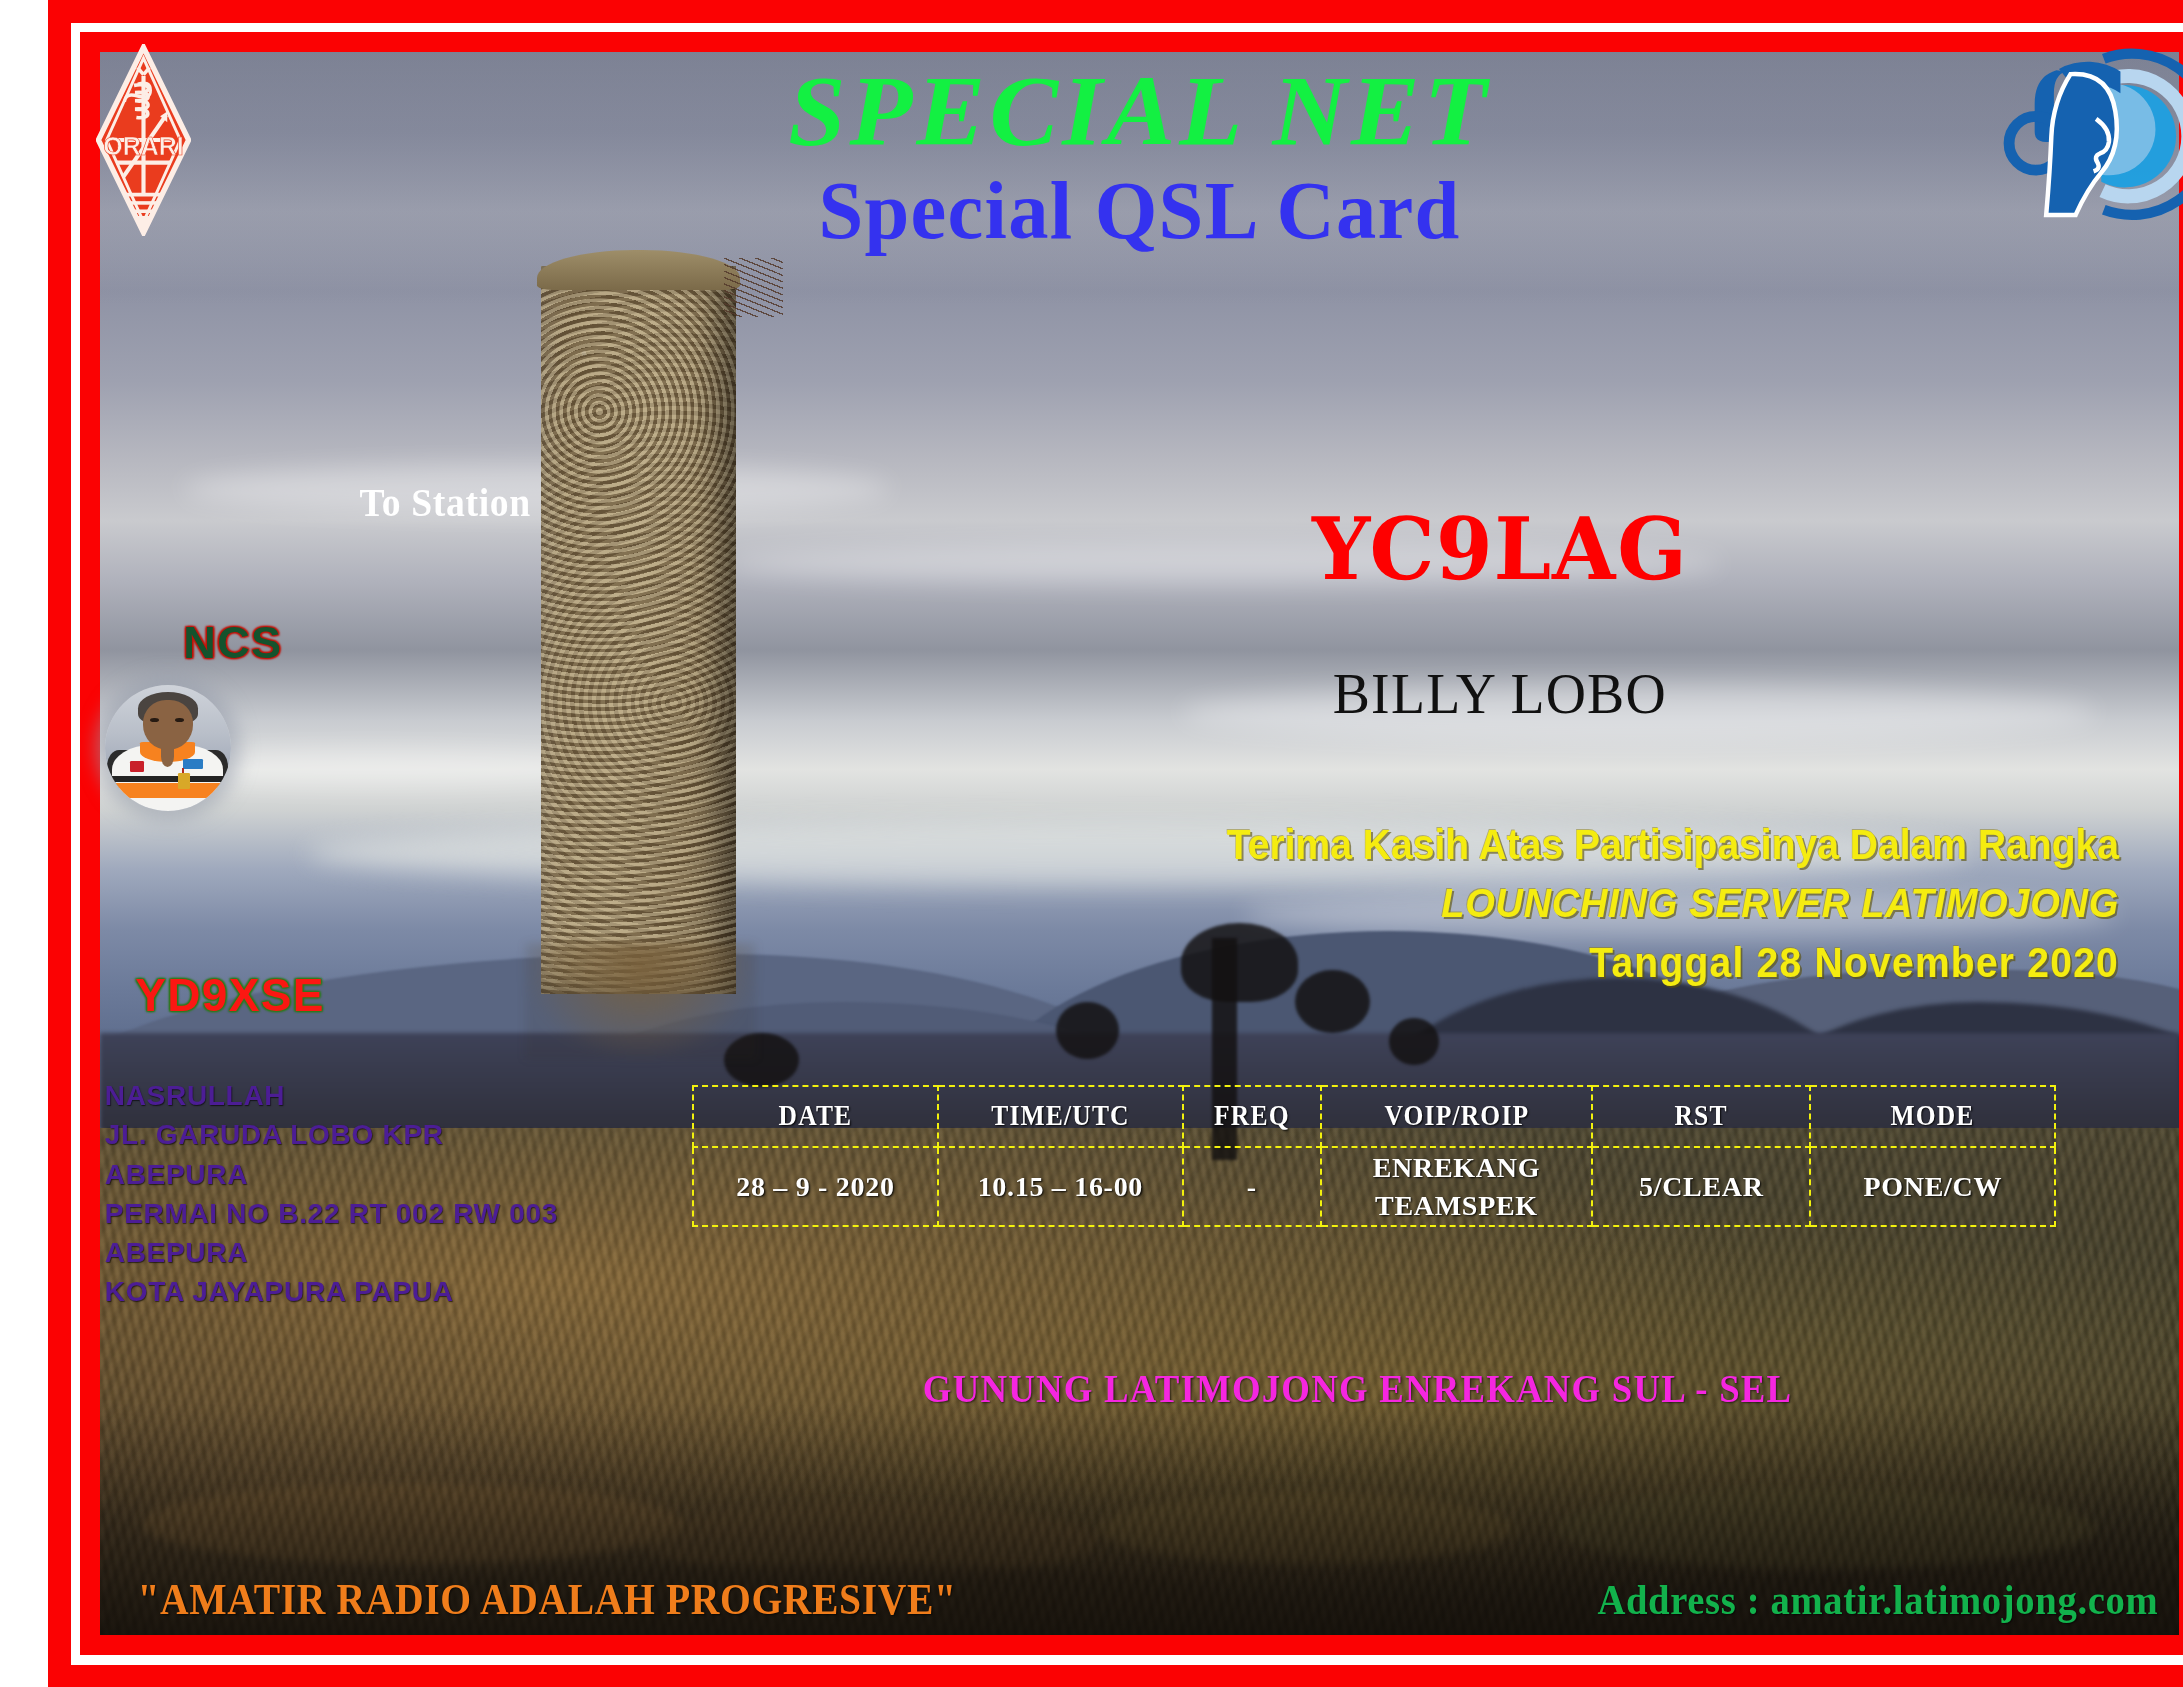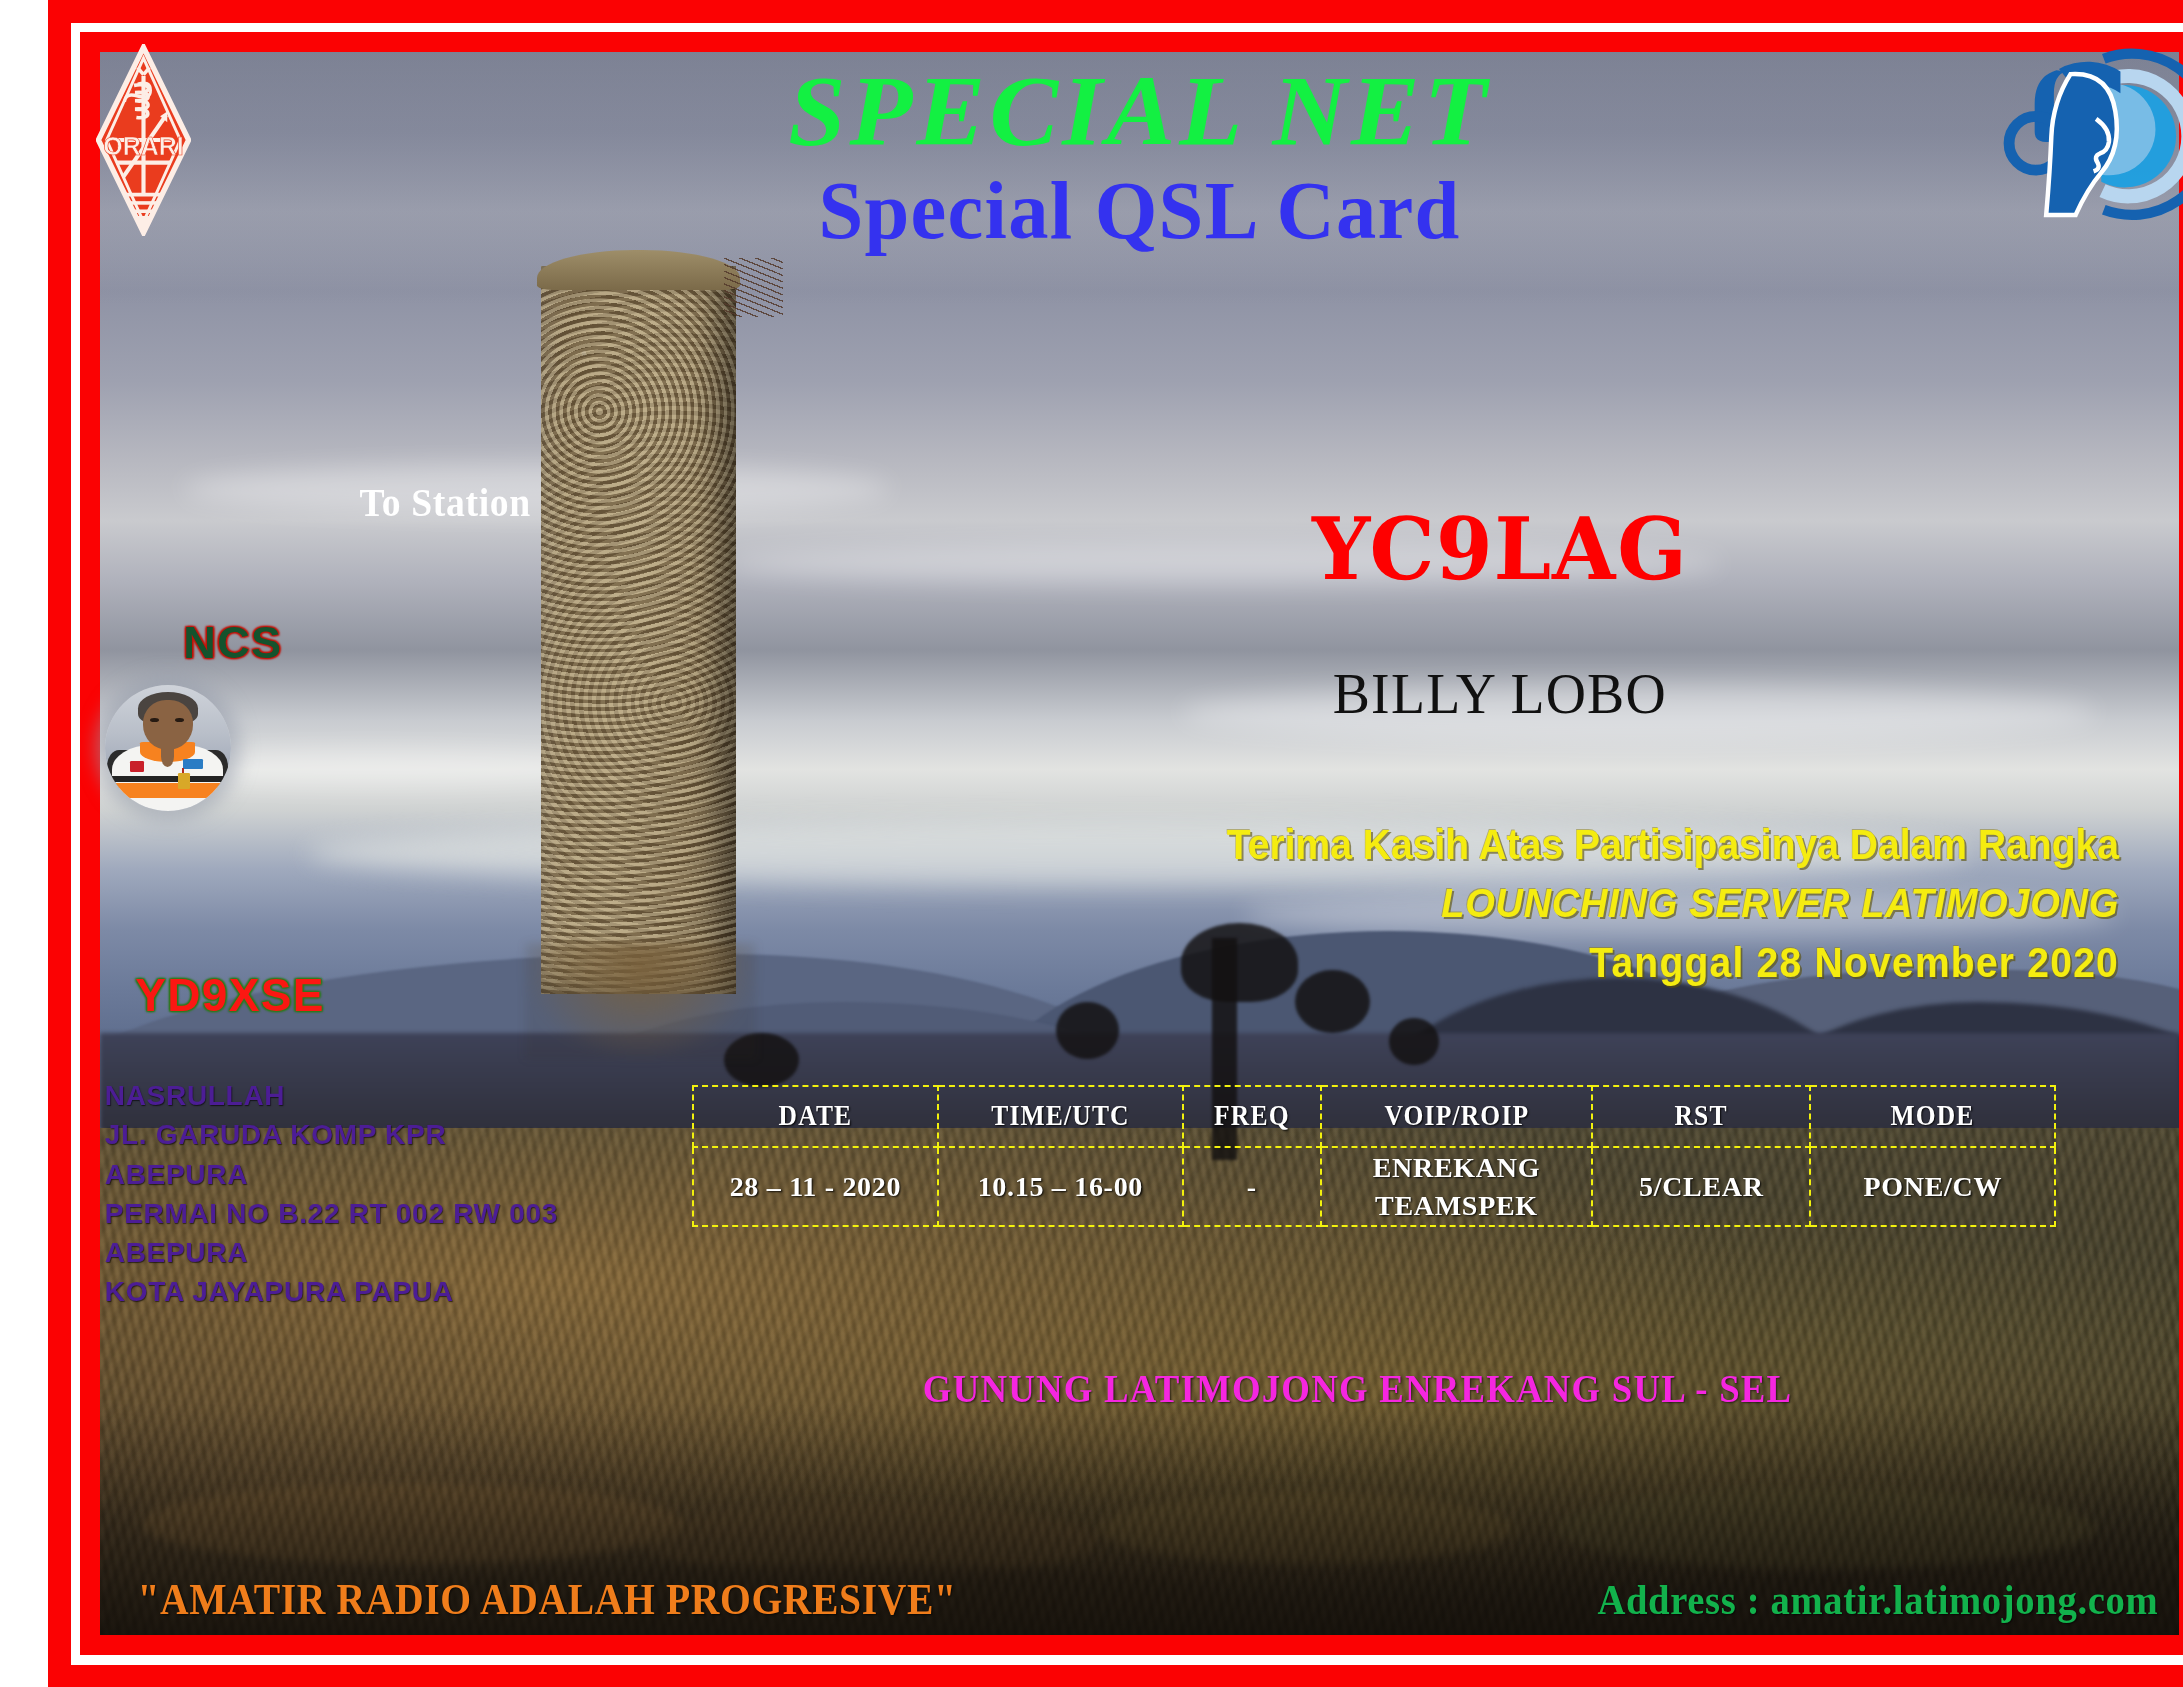--- a/index.html
+++ b/index.html
@@ -343,41 +343,41 @@
       <div class="sash"></div>
       <div class="badgeL"></div>
       <div class="badgeR"></div>
       <div class="lanyard"></div>
       <div class="idcard"></div>
     </div>
     <div class="ncs-call">YD9XSE</div>
 
     <div class="addr">
       <div>NASRULLAH</div>
-      <div>JL. GARUDA KOMP KPR</div>
+      <div>JL. GARUDA LOBO KPR</div>
       <div>ABEPURA</div>
       <div>PERMAI NO B.22 RT 002 RW 003</div>
       <div>ABEPURA</div>
       <div>KOTA JAYAPURA PAPUA</div>
     </div>
 
     <table class="logtable">
       <thead>
         <tr>
           <th class="col-date">DATE</th>
           <th class="col-time">TIME/UTC</th>
           <th class="col-freq">FREQ</th>
           <th class="col-voip">VOIP/ROIP</th>
           <th class="col-rst">RST</th>
           <th class="col-mode">MODE</th>
         </tr>
       </thead>
       <tbody>
         <tr>
-          <td>28 – 11 - 2020</td>
+          <td>28 – 9 - 2020</td>
           <td>10.15 – 16-00</td>
           <td>-</td>
           <td class="cell-two">
             <div>ENREKANG</div>
             <div>TEAMSPEK</div>
           </td>
           <td>5/CLEAR</td>
           <td>PONE/CW</td>
         </tr>
       </tbody>

